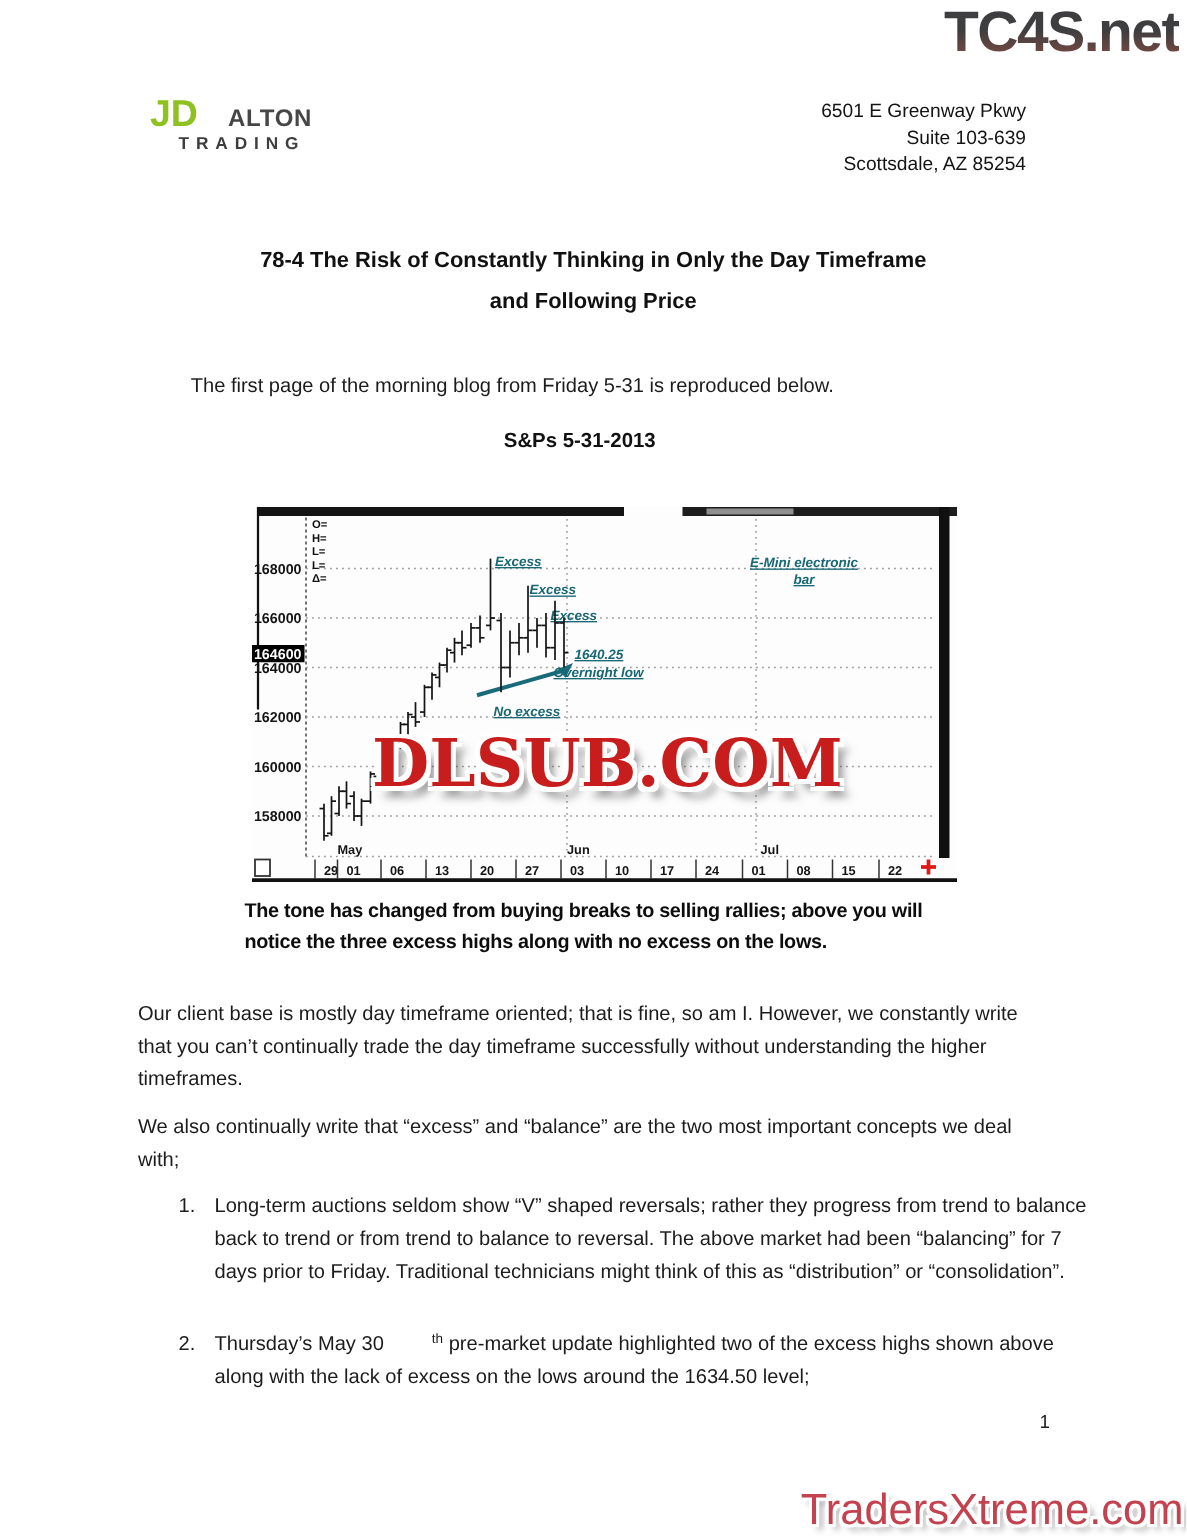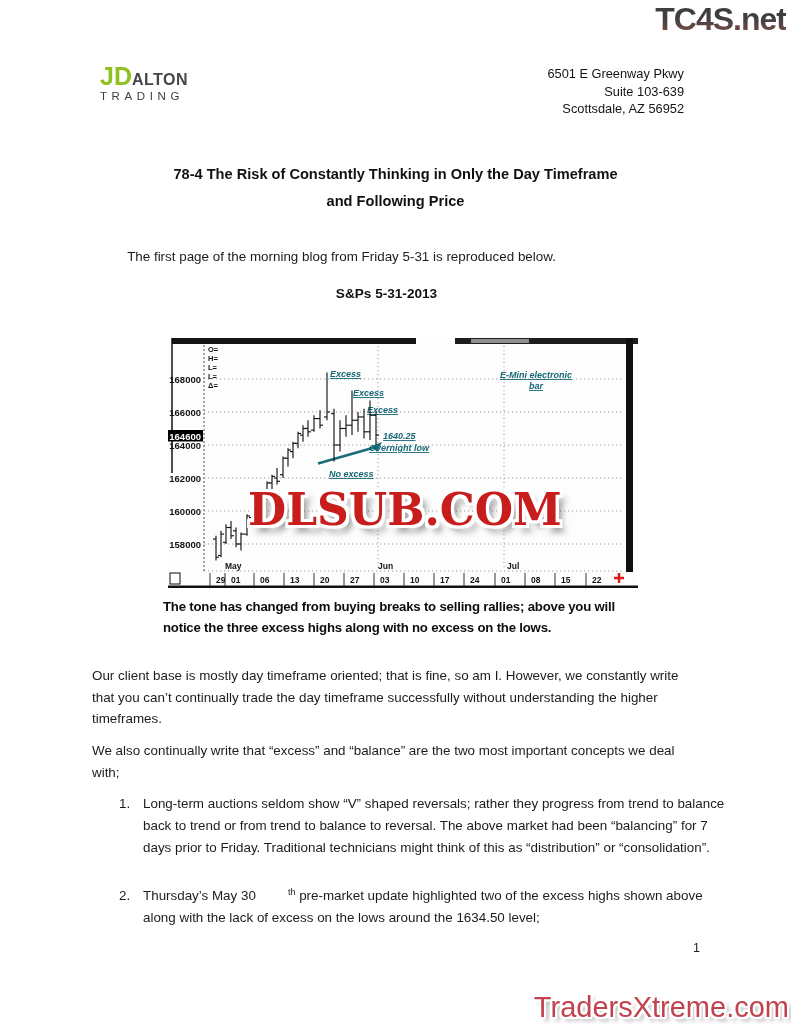--- a/index.html
+++ b/index.html
@@ -1,30 +1,30 @@
 <!DOCTYPE html>
 <html><head>
 <meta charset="utf-8">
 <style>
   html,body{margin:0;padding:0;background:#fff;}
   .page{position:relative;width:791px;height:1024px;background:#ffffff;overflow:hidden;
         font-family:"Liberation Sans",sans-serif;color:#1f1f1f;}
 
   
-  .tc4s{position:absolute;top:1px;right:5px;font-size:32px;font-weight:bold;letter-spacing:-1px;
+  .tc4s{position:absolute;top:1px;right:5px;font-size:38px;font-weight:bold;letter-spacing:-1px;
         font-family:"Liberation Sans",sans-serif;
         background:linear-gradient(#3e3e40 45%,#6e4742 78%,#9c5047 100%);
         -webkit-background-clip:text;background-clip:text;color:transparent;}
 
   
   .jdlogo{position:absolute;top:64px;left:100px;line-height:1;}
-  .jdlogo .row1{display:flex;align-items:baseline;}
+  .jdlogo .row1{display:flex;align-items:baseline;gap:20px;}
   .jd{font-size:25px;font-weight:bold;color:#8fc120;letter-spacing:0;}
   .alton{font-size:16px;font-weight:bold;color:#464646;letter-spacing:.5px;}
-  .trading{font-size:11.5px;font-weight:normal;color:#3d3d3d;letter-spacing:4.6px;margin-top:2px;}
+  .trading{font-size:11.5px;font-weight:bold;color:#3d3d3d;letter-spacing:4.6px;margin-top:2px;margin-left:19px;}
 
   .address{position:absolute;top:65px;right:107px;text-align:right;font-size:12.8px;line-height:17.5px;color:#141414;}
 
   .title{position:absolute;top:161px;left:0;width:791px;text-align:center;
          font-size:14.6px;font-weight:bold;color:#111;line-height:27px;}
   .intro{position:absolute;top:249px;left:0;width:683px;text-align:center;font-size:13.4px;color:#1c1c1c;}
   .chart-heading{position:absolute;top:286px;left:0;width:773px;text-align:center;font-size:13.6px;font-weight:bold;color:#111;}
 
   
   .chart-wrap{position:absolute;top:338px;left:168px;width:470px;height:250px;background:#fdfdfd;}
@@ -73,21 +73,21 @@
     <div class="row1">
       <span class="jd">JD</span>
       <span class="alton">ALTON</span>
     </div>
     <div class="trading">TRADING</div>
   </div>
 
   <div class="address">
     <div>6501 E Greenway Pkwy</div>
     <div>Suite 103-639</div>
-    <div>Scottsdale, AZ 56952</div>
+    <div>Scottsdale, AZ 85254</div>
   </div>
 
   <div class="title">
     <div>78-4 The Risk of Constantly Thinking in Only the Day Timeframe</div>
     <div>and Following Price</div>
   </div>
 
   <div class="intro">The first page of the morning blog from Friday 5-31 is reproduced below.</div>
 
   <div class="chart-heading">S&amp;Ps 5-31-2013</div>

